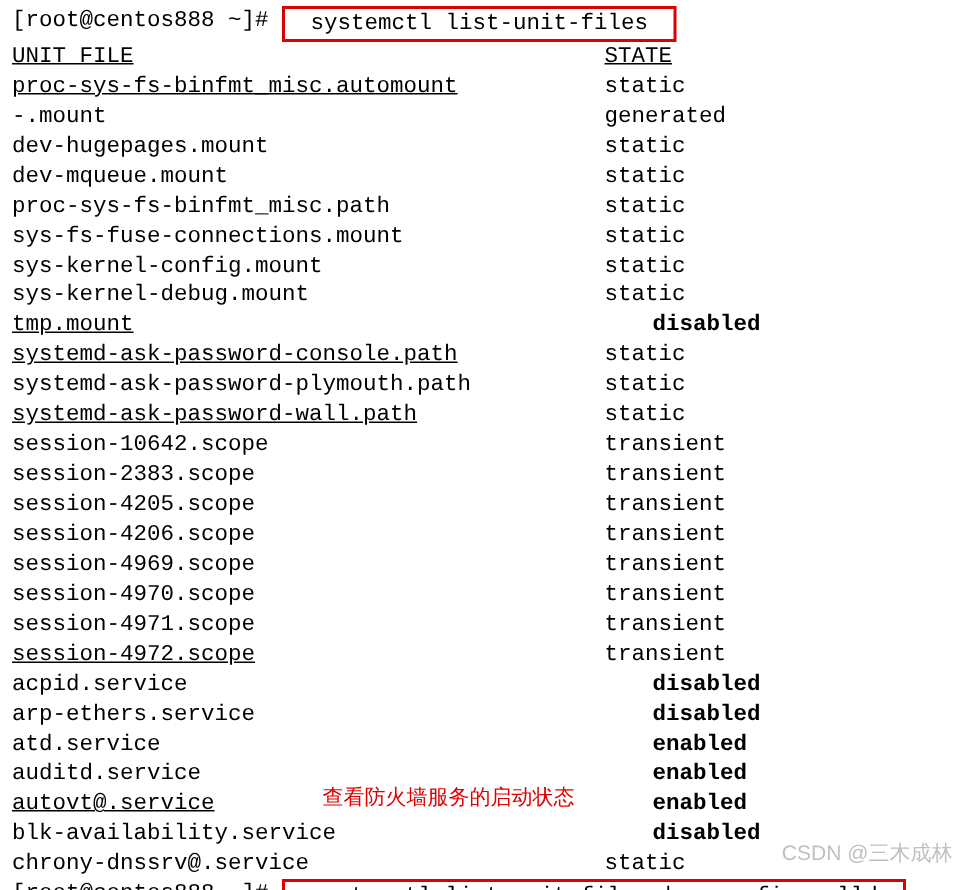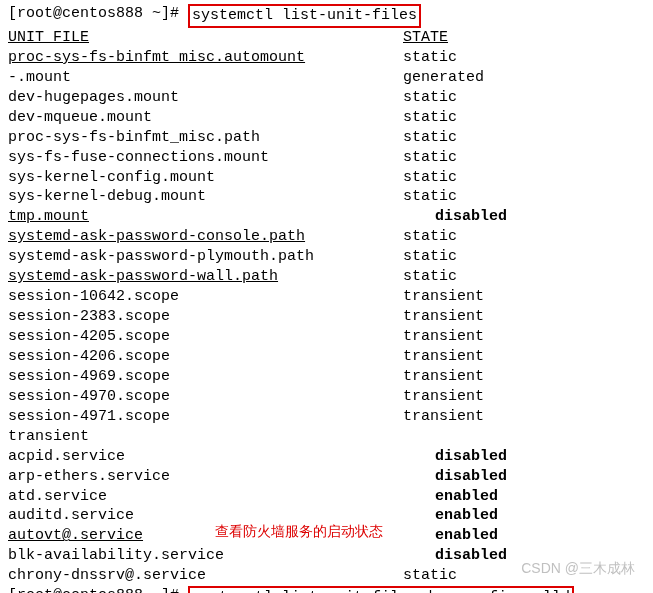--- a/index.html
+++ b/index.html
@@ -17,21 +17,21 @@
       line-height: 1.33;
       white-space: pre;
       padding-left: 8px;
     }
     .unit-col { width: 395px; }
     .state-col { flex: 1; }
     .underline { text-decoration: underline; }
     .bold { font-weight: bold; margin-left: 32px; }
     .redbox {
       border: 2px solid #d00;
-      padding: 0 2px;
+      padding: 0 17px;
       display: inline-block;
     }
     .red-annotation {
       color: #d00;
       font-family: "Microsoft YaHei", "SimSun", sans-serif;
       font-size: 14px;
       position: absolute;
       white-space: nowrap;
     }
     .watermark {
@@ -69,21 +69,21 @@
     <div class="line"><span class="unit-col underline">systemd-ask-password-console.path</span><span class="state-col">static</span></div>
     <div class="line"><span class="unit-col">systemd-ask-password-plymouth.path</span><span class="state-col">static</span></div>
     <div class="line"><span class="unit-col underline">systemd-ask-password-wall.path</span><span class="state-col">static</span></div>
     <div class="line"><span class="unit-col">session-10642.scope</span><span class="state-col">transient</span></div>
     <div class="line"><span class="unit-col">session-2383.scope</span><span class="state-col">transient</span></div>
     <div class="line"><span class="unit-col">session-4205.scope</span><span class="state-col">transient</span></div>
     <div class="line"><span class="unit-col">session-4206.scope</span><span class="state-col">transient</span></div>
     <div class="line"><span class="unit-col">session-4969.scope</span><span class="state-col">transient</span></div>
     <div class="line"><span class="unit-col">session-4970.scope</span><span class="state-col">transient</span></div>
     <div class="line"><span class="unit-col">session-4971.scope</span><span class="state-col">transient</span></div>
-    <div class="line"><span class="state-col">transient</span></div>
+    <div class="line"><span class="unit-col underline">session-4972.scope</span><span class="state-col">transient</span></div>
     <div class="line"><span class="unit-col">acpid.service</span><span class="state-col bold">disabled</span></div>
     <div class="line"><span class="unit-col">arp-ethers.service</span><span class="state-col bold">disabled</span></div>
     <div class="line"><span class="unit-col">atd.service</span><span class="state-col bold">enabled</span></div>
     <div class="line"><span class="unit-col">auditd.service</span><span class="state-col bold">enabled</span></div>
     <div class="line"><span class="unit-col underline">autovt@.service</span><span class="state-col bold">enabled</span></div>
     <div class="line"><span class="unit-col">blk-availability.service</span><span class="state-col bold">disabled</span></div>
     <div class="line"><span class="unit-col">chrony-dnssrv@.service</span><span class="state-col">static</span></div>
   </div>
 
 <div class="red-annotation" style="top:523px; left:215px;">查看防火墙服务的启动状态</div>

